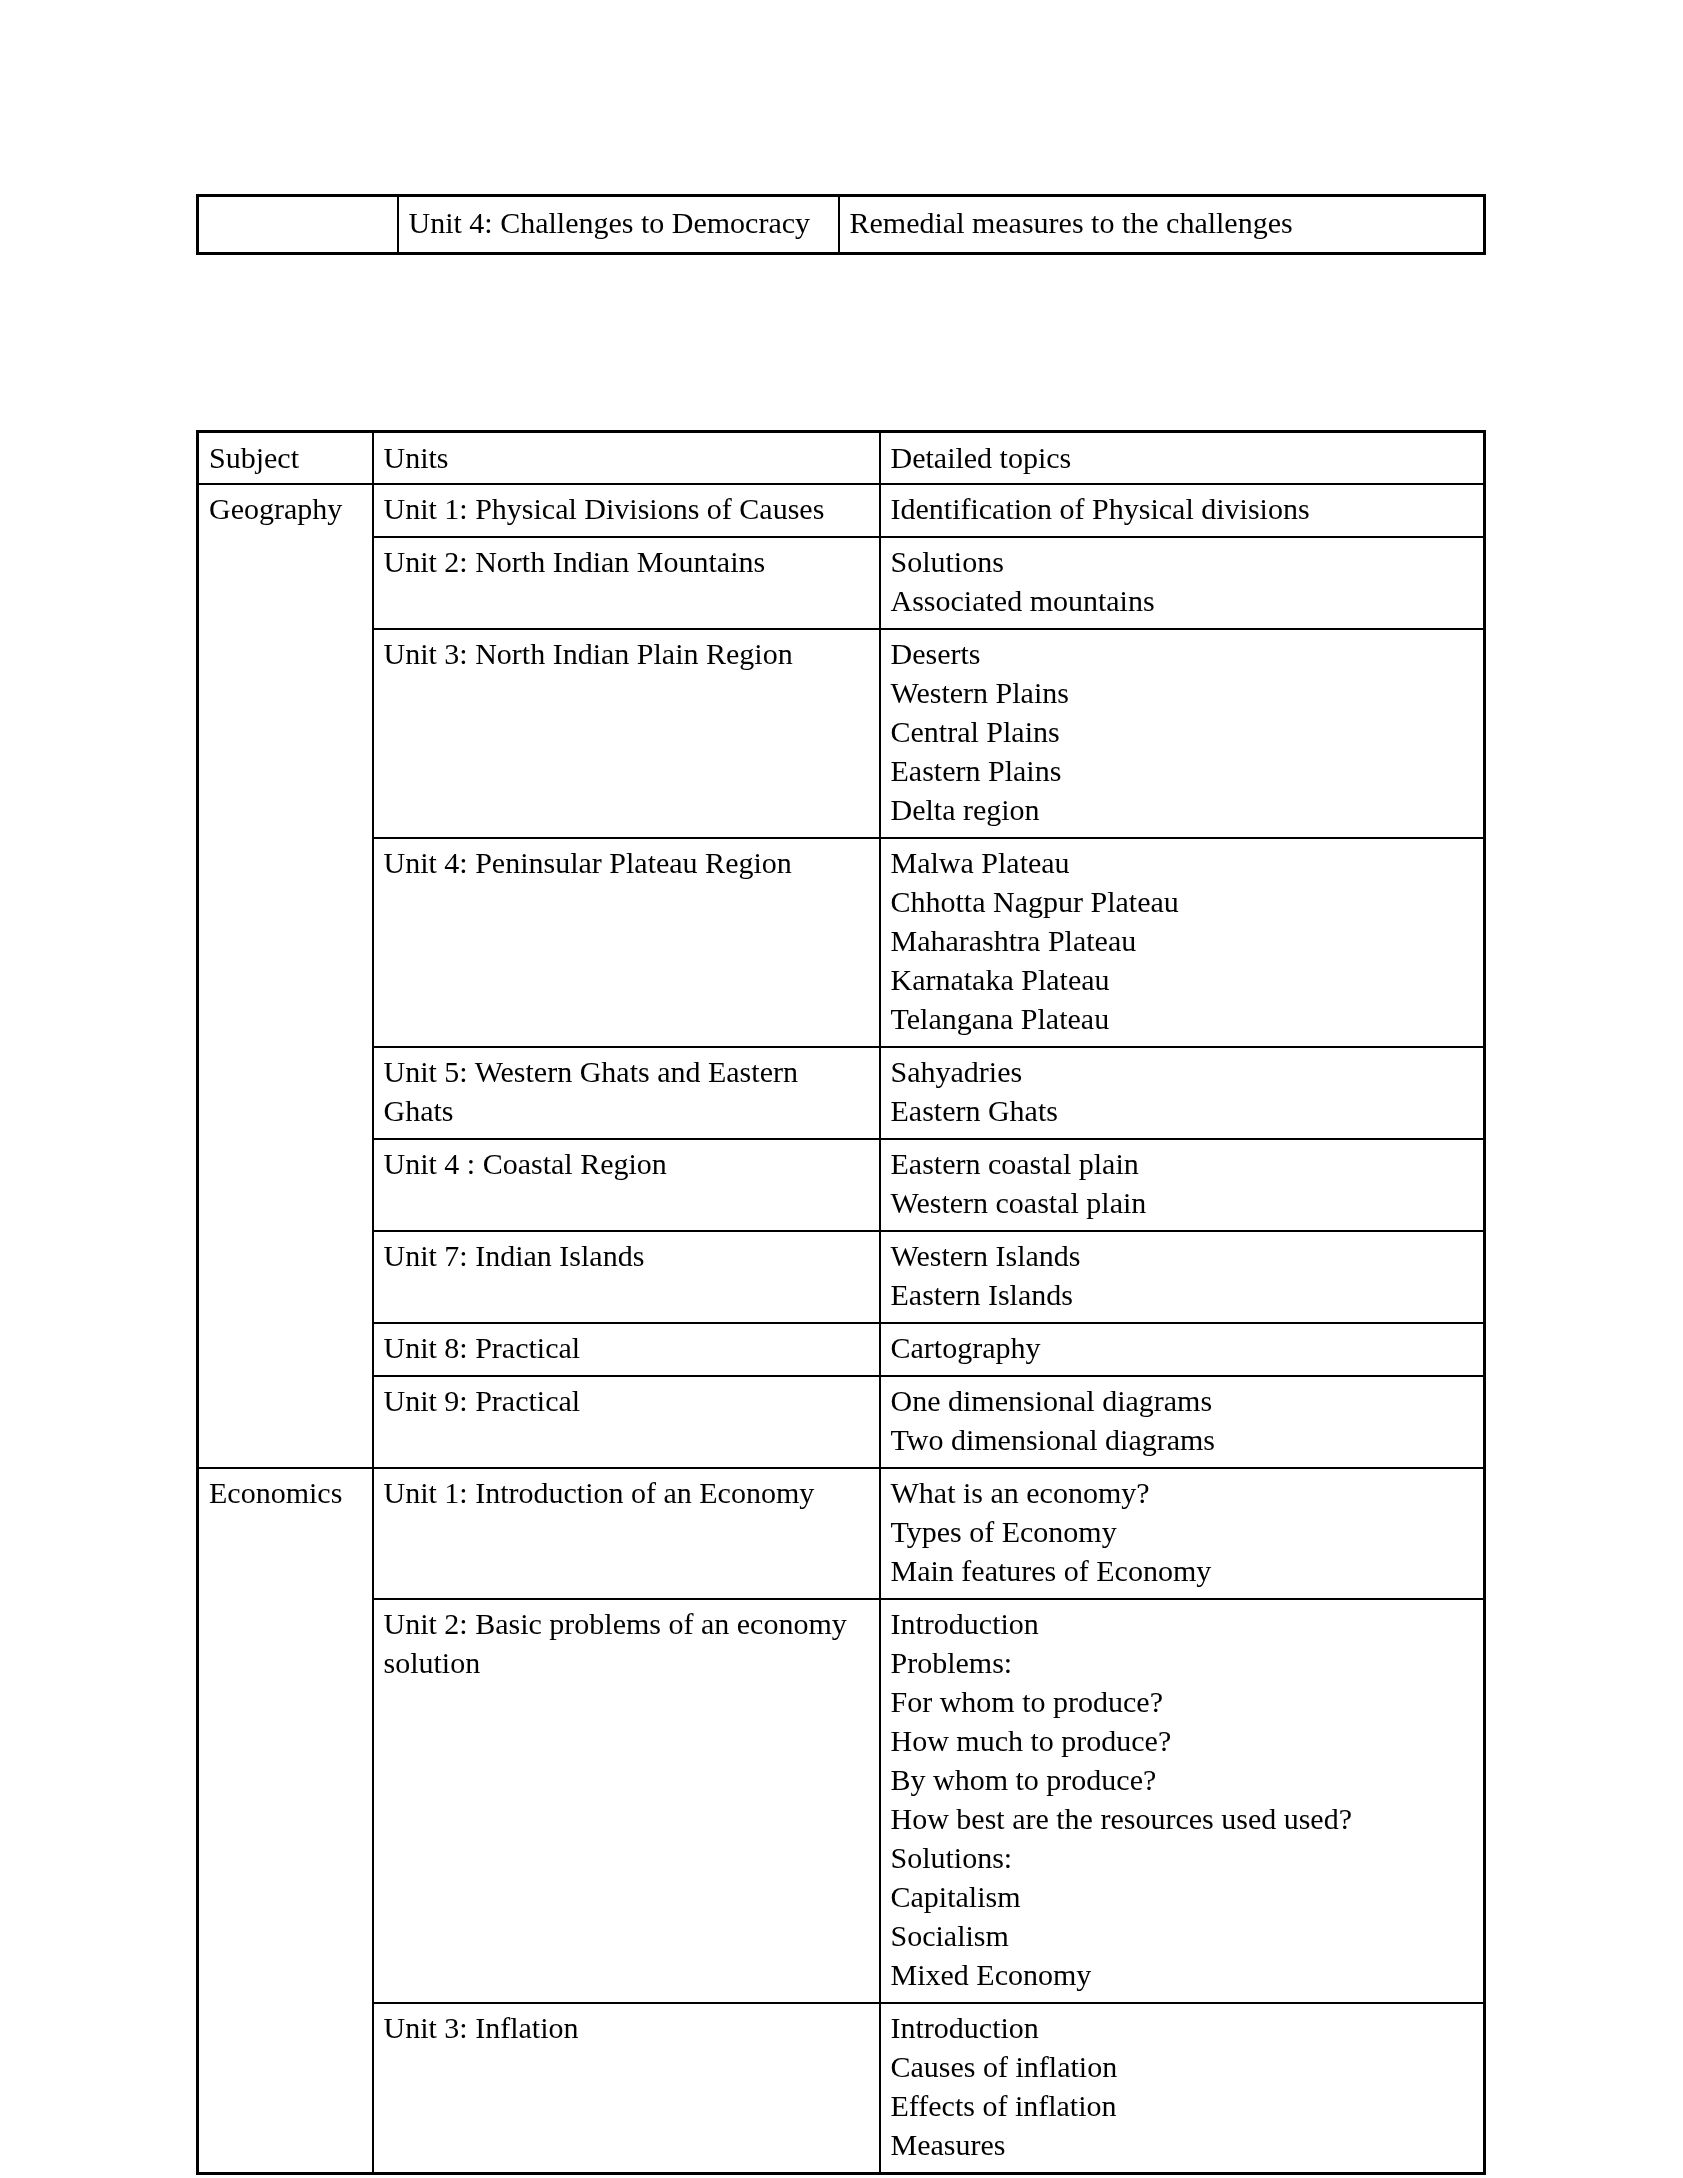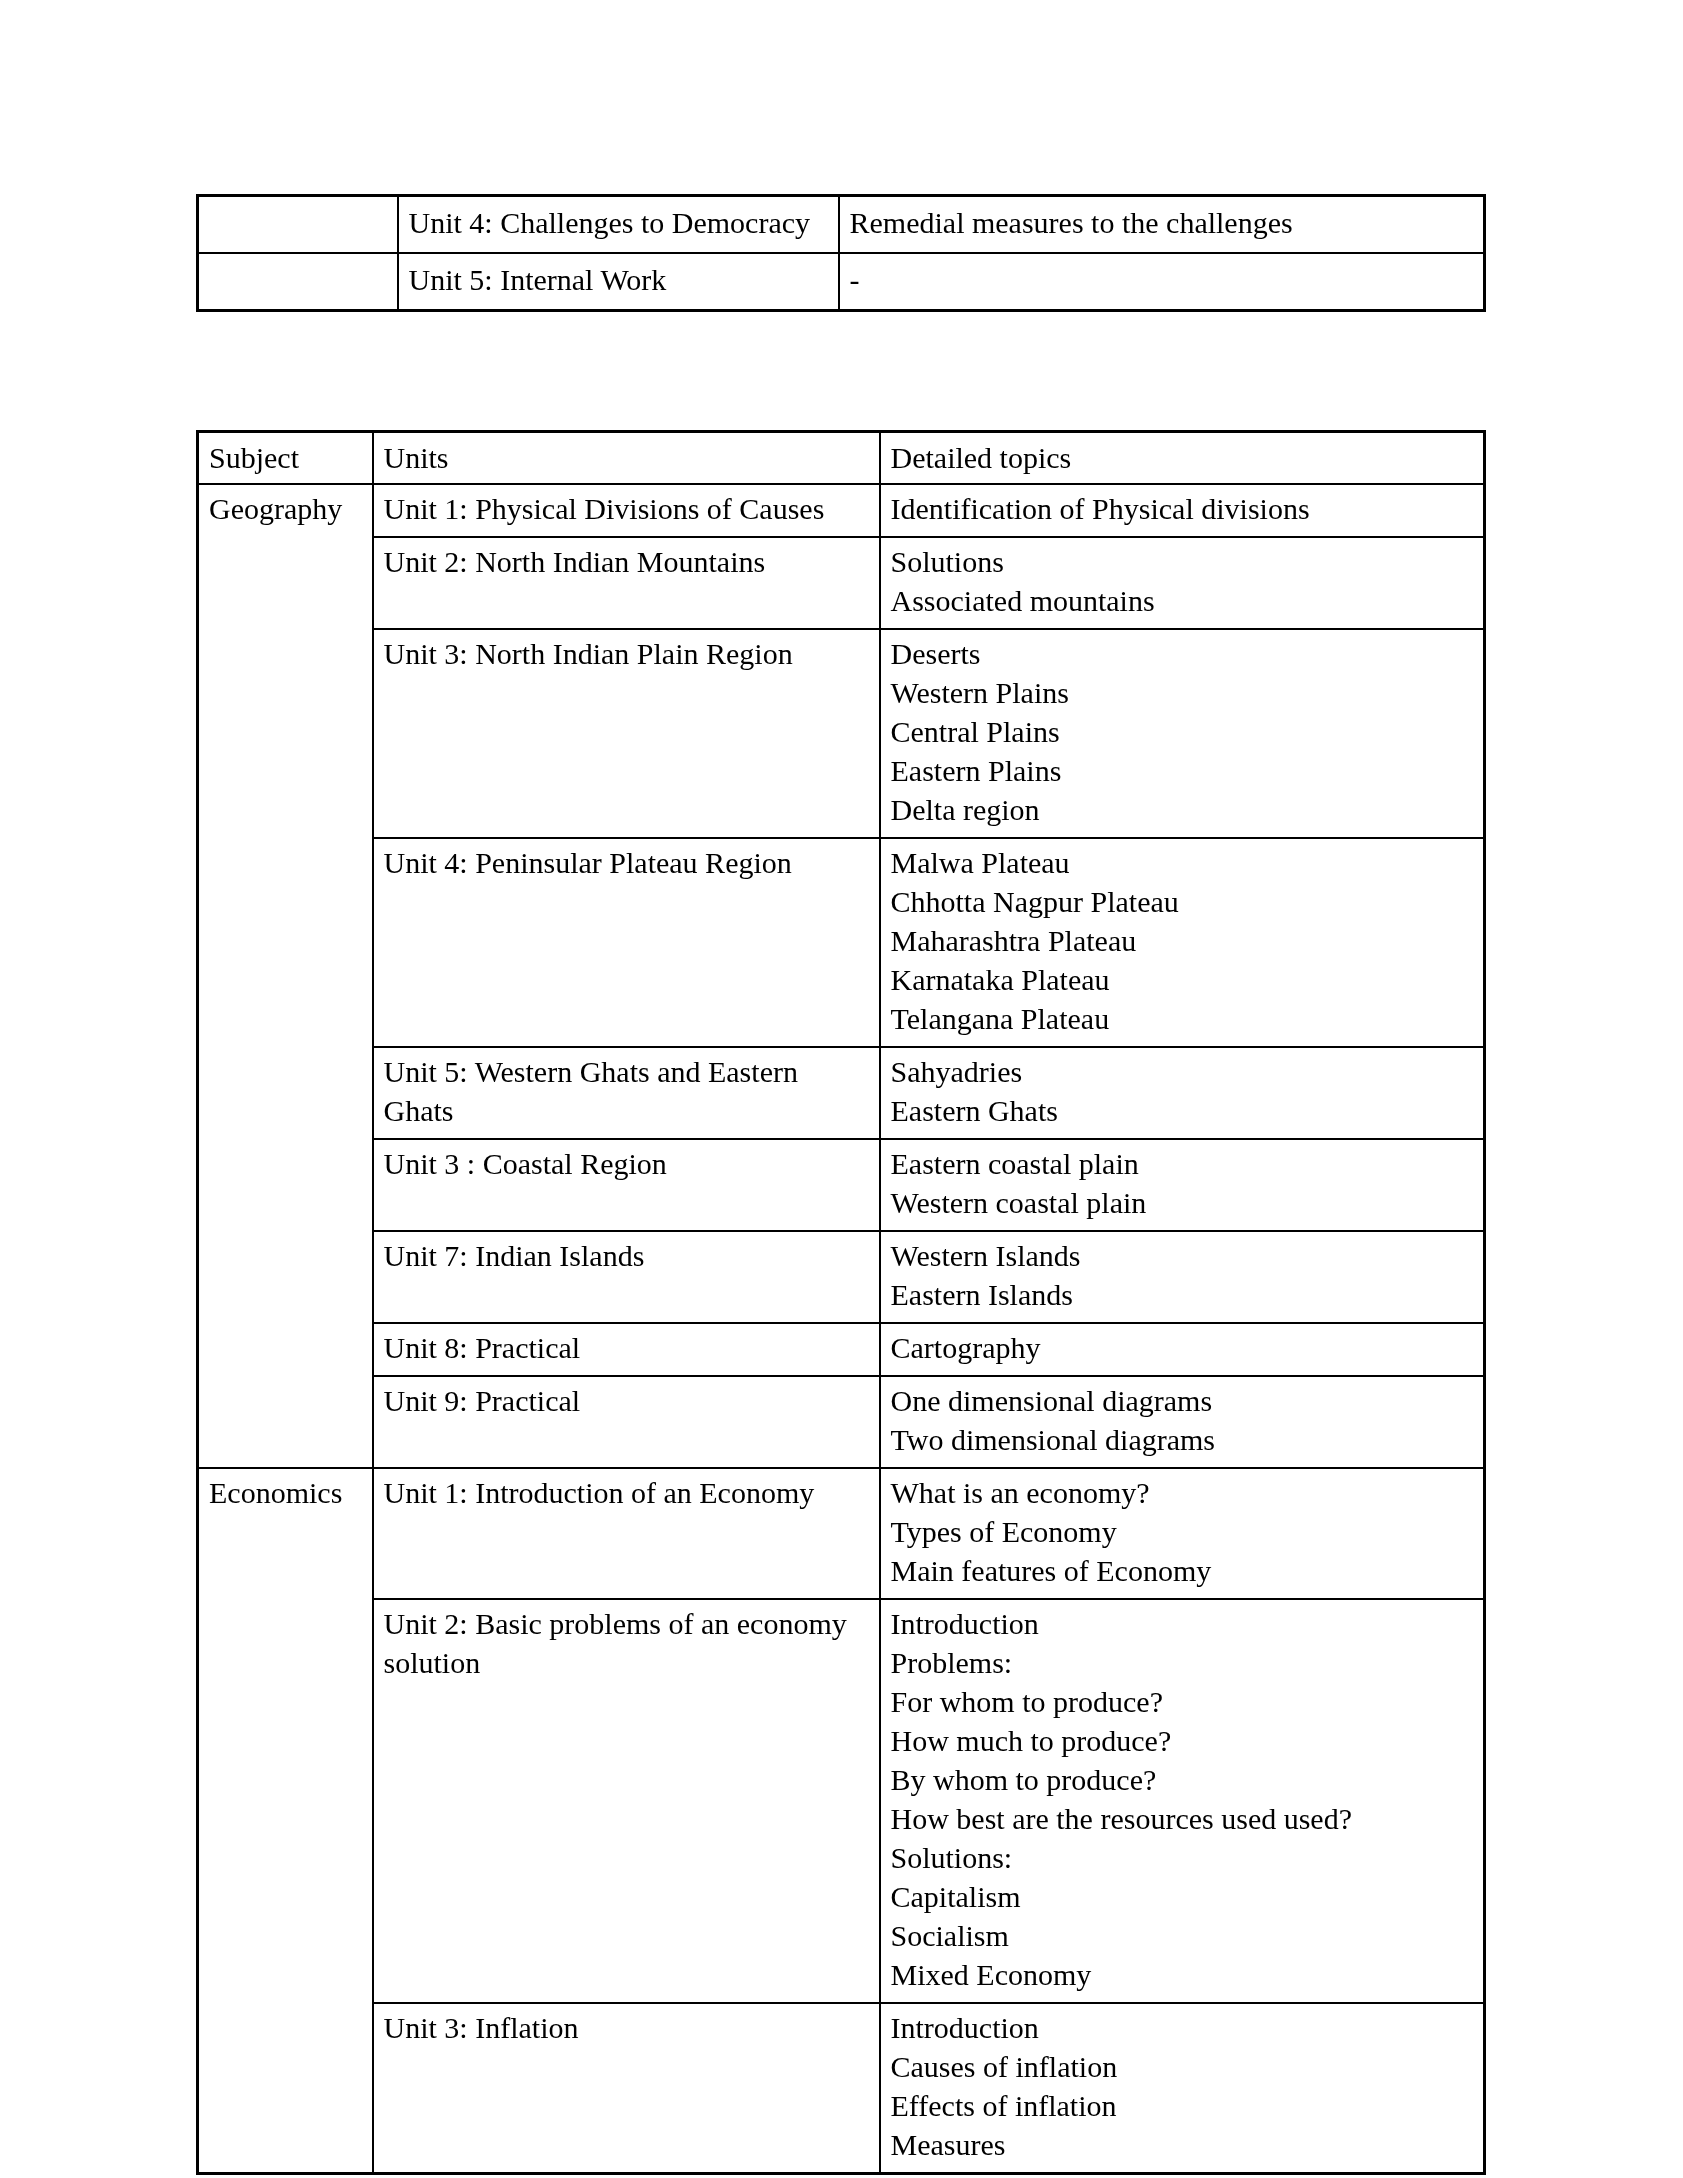--- a/index.html
+++ b/index.html
@@ -94,25 +94,20 @@
         <col class="c2">
         <col class="c3">
       </colgroup>
     <tbody>
       <tr>
         <td></td>
         <td>Unit 4: Challenges to
 Democracy</td>
         <td>Remedial measures to the challenges</td>
       </tr>
-      <tr>
-        <td></td>
-        <td>Unit 5: Internal Work</td>
-        <td>-</td>
-      </tr>
     </tbody>
   </table>
 
 
   <table class="doc-table table-main">
     <colgroup>
         <col class="c1">
         <col class="c2">
         <col class="c3">
       </colgroup>
@@ -158,21 +153,21 @@
           </td>
       </tr>
       <tr>
         <td>Unit 5: Western Ghats and Eastern Ghats</td>
         <td class="cell-lines">
             <div>Sahyadries</div>
             <div>Eastern Ghats</div>
           </td>
       </tr>
       <tr>
-        <td>Unit 3 : Coastal Region</td>
+        <td>Unit 4 : Coastal Region</td>
         <td class="cell-lines">
             <div>Eastern coastal plain</div>
             <div>Western coastal plain</div>
           </td>
       </tr>
       <tr>
         <td>Unit 7: Indian Islands</td>
         <td class="cell-lines">
             <div>Western Islands</div>
             <div>Eastern Islands</div>

